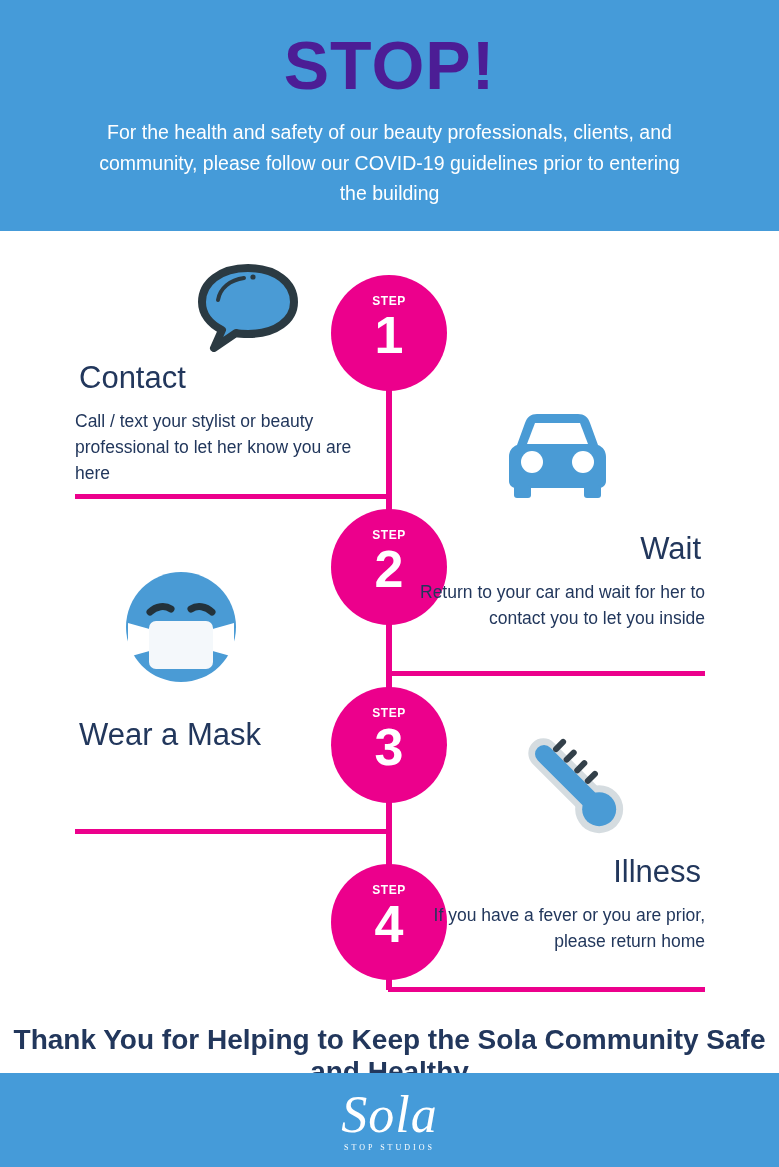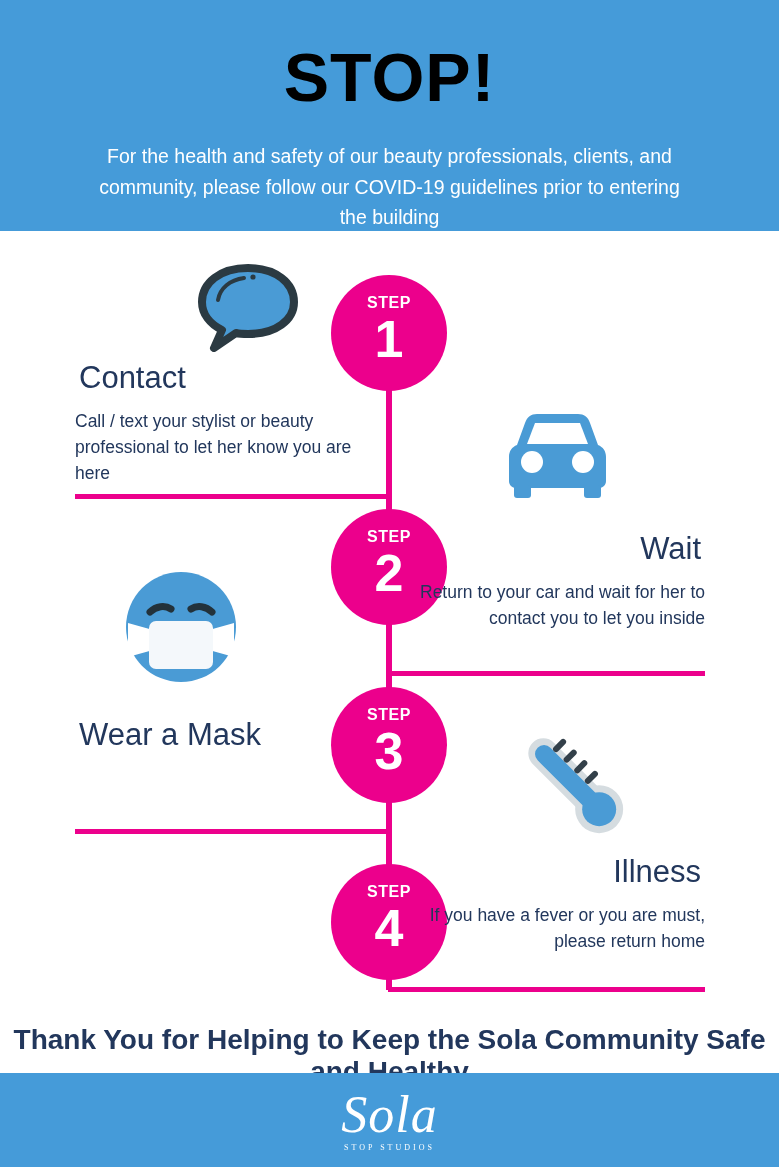--- a/index.html
+++ b/index.html
@@ -24,23 +24,23 @@
     position: absolute;
     left: 0;
     top: 0;
     width: 779px;
     height: 231px;
     background: #459BD9;
     text-align: center;
     box-sizing: border-box;
   }
   .header-title {
-    margin: 12px;
+    margin: 0;
     padding-top: 30px;
-    color: #000000;
+    color: #4c1d95;
     font-size: 68px;
     font-weight: bold;
     letter-spacing: 1px;
     line-height: 1.05;
     font-family: "Liberation Sans", sans-serif;
   }
   .header-sub {
     margin: 0 auto;
     padding-top: 16px;
     width: 600px;
@@ -88,21 +88,21 @@
     box-sizing: border-box;
   }
   .badge-b1 { top: 275px; }
   .badge-b2 { top: 509px; }
   .badge-b3 { top: 687px; }
   .badge-b4 { top: 864px; }
 
   .badge-word {
     display: block;
     padding-top: 20px;
-    font-size: 16px;
+    font-size: 12px;
     font-weight: bold;
     letter-spacing: 0.5px;
     line-height: 1;
     font-family: "Liberation Sans", sans-serif;
   }
   .badge-num {
     display: block;
     padding-top: 2px;
     font-size: 52px;
     font-weight: bold;
@@ -287,21 +287,21 @@
     <h2 class="block-title">Wait</h2>
     <p class="block-body">Return to your car and wait for her to contact you to let you inside</p>
   </div>
 
   <div class="block left blk-s3">
     <h2 class="block-title">Wear a Mask</h2>
   </div>
 
   <div class="block right blk-s4">
     <h2 class="block-title">Illness</h2>
-    <p class="block-body">If you have a fever or you are must, please return home</p>
+    <p class="block-body">If you have a fever or you are prior, please return home</p>
   </div>
 
   <div class="thanks">Thank You for Helping to Keep the Sola Community Safe and Healthy</div>
 
   <div class="footer">
     <div class="logo-wrap">
       <span class="logo-word">Sola</span>
       <span class="logo-sub">STOP STUDIOS</span>
     </div>
   </div>

